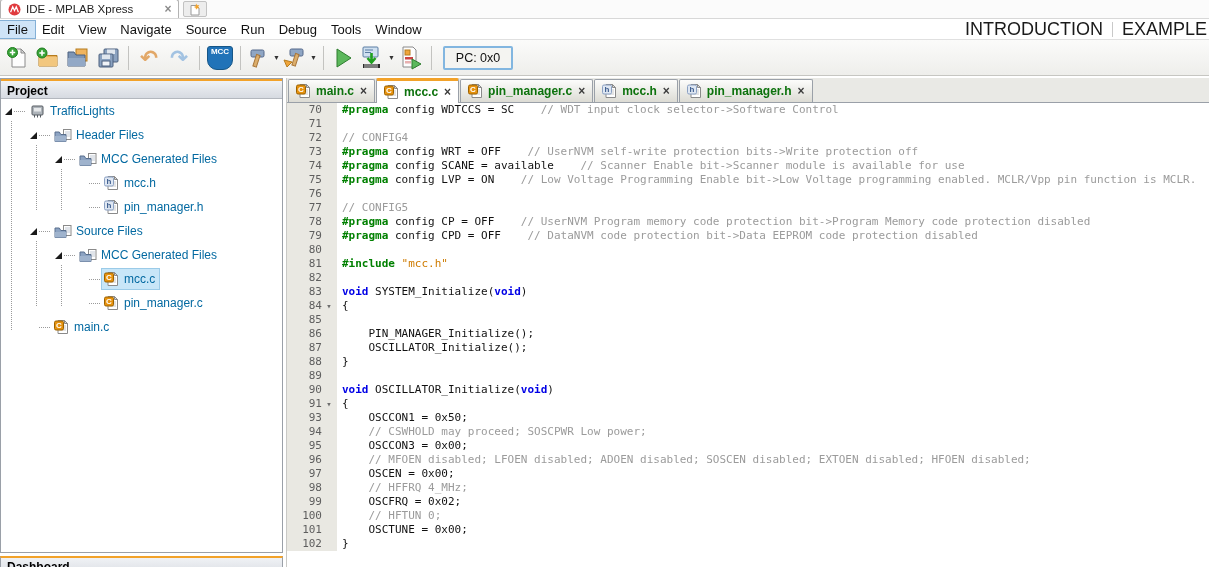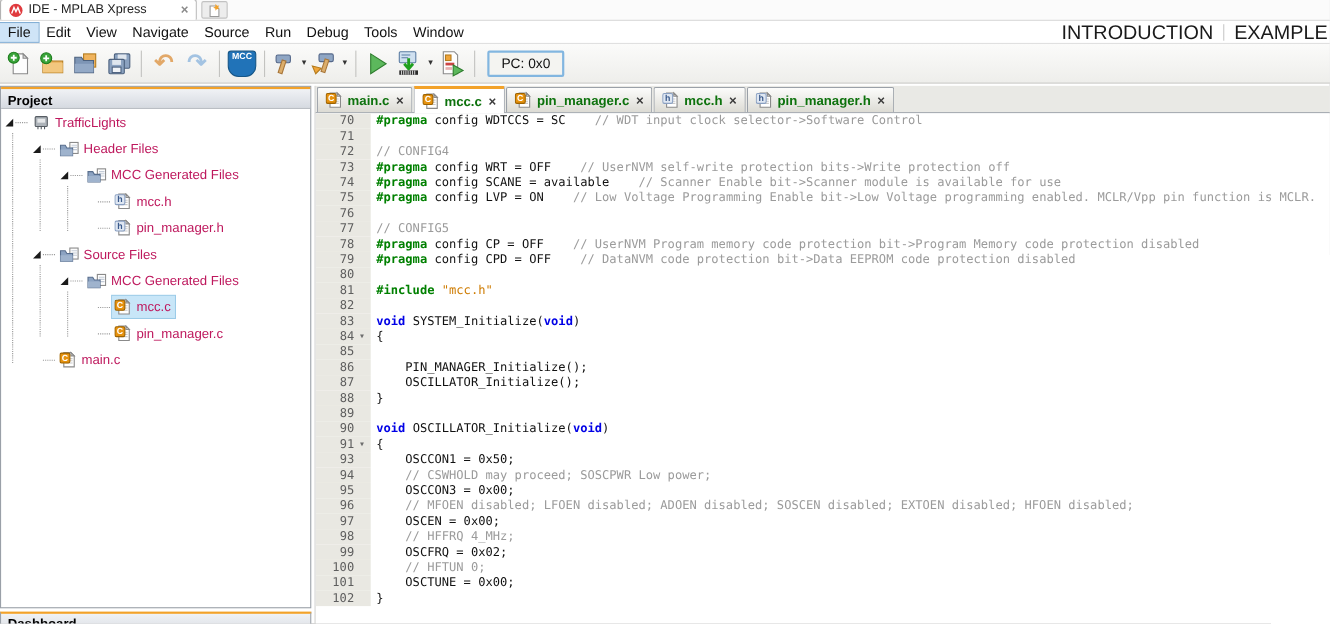--- a/index.html
+++ b/index.html
@@ -27,21 +27,21 @@
   .undo-glyph { font-size:21px; font-weight:bold; color:#e2a868; line-height:1; }
   .redo-glyph { font-size:21px; font-weight:bold; color:#a3c3e2; line-height:1; }
   .mccshield { width:26px; height:24px; background:#2173b8; border:1px solid #165687; border-radius:3px 3px 10px 10px; display:flex; justify-content:center; }
   .mccshield span { color:#fff; font-size:8px; font-weight:bold; letter-spacing:0; }
   .pcbox { margin-left:6px; border:2px solid #82b6e0; background:#f4f4f1; border-radius:2px; padding:3px 11px; font-size:12.5px; color:#111; }
 
   
   .leftcol { position:absolute; left:0; top:78px; width:283px; height:489px; }
   .project { position:absolute; left:0; top:0; width:283px; height:475px; background:#fff; border:1px solid #9aa0a8; }
   .phead { border-top:2px solid #f2a22a; background:linear-gradient(#f0f2f5,#d6dae1); border-bottom:1px solid #b3b7be; height:20px; display:flex; align-items:flex-end; padding-left:6px; font-size:12px; font-weight:bold; color:#000; }
-  .treebody { position:relative; height:320px; overflow:hidden; font-size:12px; color:#be185d; }
+  .treebody { position:relative; height:320px; overflow:hidden; font-size:12px; color:#0369a1; }
   .trow { height:24px; display:flex; align-items:center; }
   .trow.sel .tlabel-wrap { background:#c8e6f8; outline:1px solid #9bcbe8; }
   .tlabel-wrap { display:flex; align-items:center; gap:4px; padding:2px 4px 2px 2px; }
   .handle { width:0; height:0; border-left:7px solid transparent; border-bottom:7px solid #1a1a1a; margin-right:2px; flex:0 0 auto; }
   .hspacer { width:9px; flex:0 0 auto; }
   .dots { width:11px; height:0; border-top:1px dotted #9a9a9a; margin-right:2px; flex:0 0 auto; }
   .ticon { display:flex; flex:0 0 auto; }
   .guide { position:absolute; width:0; border-left:1px dotted #9a9a9a; }
   .dashhead { position:absolute; left:0; top:478px; width:283px; height:22px; border:1px solid #9aa0a8; border-top:2px solid #f2a22a; background:linear-gradient(#f0f2f5,#d6dae1); display:flex; align-items:flex-start; padding:2px 0 0 6px; font-size:12px; font-weight:bold; color:#000; }
 

